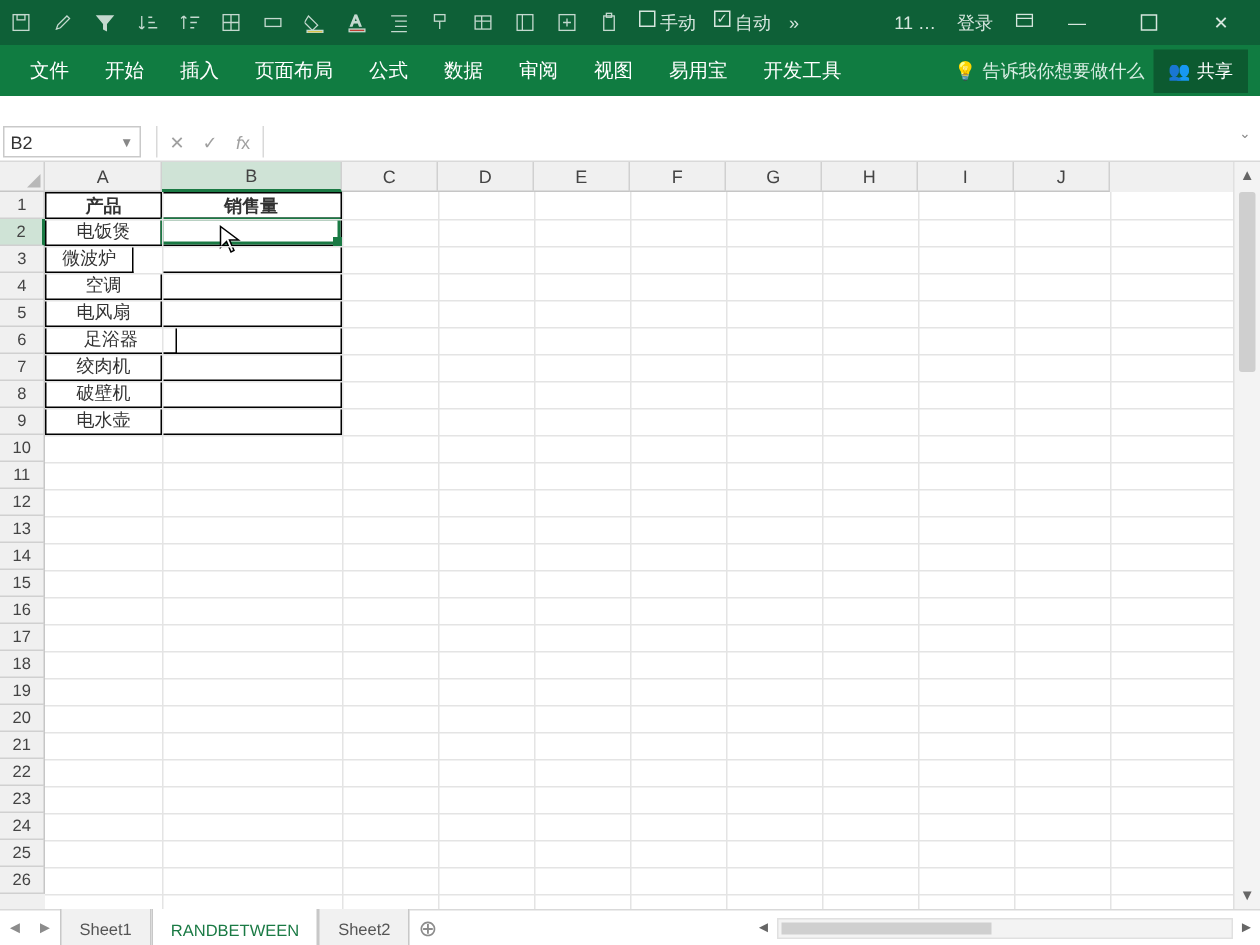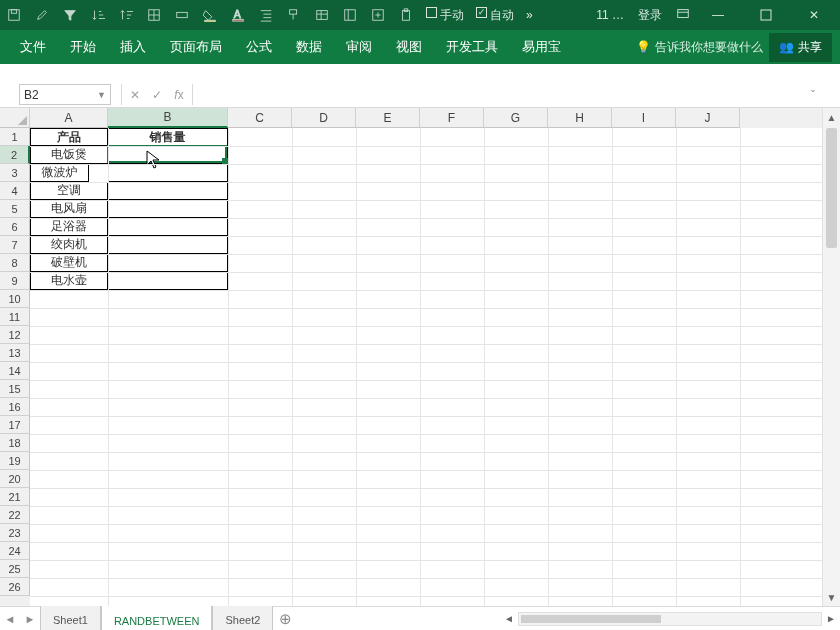--- a/index.html
+++ b/index.html
@@ -11,21 +11,21 @@
 .titlebar .winbtn{width:40px;height:30px;display:flex;align-items:center;justify-content:center;color:#d6e6de}
 .qat{display:flex;align-items:center;gap:12px}
 .qat svg{width:14px;height:14px;stroke:#eaf2ee;opacity:.92}
 .chk{display:flex;align-items:flex-start;gap:3px;color:#d6e6de;font-size:11px}
 .chk .box{width:11px;height:11px;border:1px solid #d6e6de;display:flex;align-items:center;justify-content:center;color:#d6e6de;font-size:9px;line-height:1}
 .ribbon{height:34px;background:#107c41;display:flex;align-items:center;padding:0 8px;gap:0}
 .ribbon .tab{padding:0 12px;height:36px;display:flex;align-items:center;color:#fff;font-size:13px}
 .ribbon .right{margin-left:auto;display:flex;align-items:center;gap:6px}
 .ribbon .tell{color:#d9eee4;font-size:12px;display:flex;align-items:center;gap:4px}
 .ribbon .share{background:#0c5a30;color:#fff;padding:6px 10px;display:flex;align-items:center;gap:4px}
-.fxbar{height:26px;display:flex;align-items:flex-start;border-bottom:1px solid #d9d9d9;background:#fff;padding:2px 19px}
+.fxbar{height:26px;display:flex;align-items:flex-start;border-bottom:1px solid #d9d9d9;background:#fff;padding:2px 2px}
 .namebox{width:92px;height:21px;border:1px solid #c9c9c9;display:flex;align-items:center;justify-content:space-between;padding:0 4px;font-size:12px;color:#333}
 .namebox .dd{color:#888;font-size:9px}
 .fxbar .sep{width:8px}
 .fxbtn{width:22px;height:21px;display:flex;align-items:center;justify-content:center;color:#a0a0a0}
 .fxinput{flex:1;height:21px;border:none;padding:0 4px;color:#333}
 .fxexpand{width:16px;color:#888;font-size:9px;text-align:center}
 .gridwrap{flex:1;position:relative;overflow:hidden;background:#fff}
 .colhdr{position:absolute;top:0;left:30px;right:18px;height:20px;display:flex;background:#f0f0f0}
 .colhdr div{height:20px;border-right:1px solid #d0d0d0;border-bottom:1px solid #c6c6c6;display:flex;align-items:center;justify-content:center;color:#444}
 .colhdr .sel{background:#cfe3d6;border-bottom:2px solid #1a7a44}
@@ -177,22 +177,22 @@
 
 <div class="ribbon">
   <div class="tab">文件</div>
   <div class="tab">开始</div>
   <div class="tab">插入</div>
   <div class="tab">页面布局</div>
   <div class="tab">公式</div>
   <div class="tab">数据</div>
   <div class="tab">审阅</div>
   <div class="tab">视图</div>
+  <div class="tab">易用宝</div>
   <div class="tab">开发工具</div>
-  <div class="tab">易用宝</div>
   <div class="right">
     <div class="tell">
         <span>💡</span>
         <span>告诉我你想要做什么</span>
       </div>
     <div class="share">
         <span>👥</span>
         <span>共享</span>
       </div>
   </div>
@@ -265,21 +265,21 @@
         <div class="cell hd lft" style="left: 0px; top: 0px; width: 78px;">产品</div>
         <div class="cell hd" style="left: 78px; top: 0px; width: 120px;">销售量</div>
         <div class="cell lft" style="left: 0px; top: 18px; width: 78px;">电饭煲</div>
         <div class="cell" style="left: 78px; top: 18px; width: 120px;"></div>
         <div class="cell lft" style="left: 0px; top: 36px; width: 59px;">微波炉</div>
         <div class="cell" style="left: 78px; top: 36px; width: 120px;"></div>
         <div class="cell lft" style="left: 0px; top: 54px; width: 78px;">空调</div>
         <div class="cell" style="left: 78px; top: 54px; width: 120px;"></div>
         <div class="cell lft" style="left: 0px; top: 72px; width: 78px;">电风扇</div>
         <div class="cell" style="left: 78px; top: 72px; width: 120px;"></div>
-        <div class="cell lft" style="left: 0px; top: 90px; width: 78px;">足浴器</div>
+        <div class="cell lft" style="left: 0px; top: 90px; width: 88px;">足浴器</div>
         <div class="cell" style="left: 78px; top: 90px; width: 120px;"></div>
         <div class="cell lft" style="left: 0px; top: 108px; width: 78px;">绞肉机</div>
         <div class="cell" style="left: 78px; top: 108px; width: 120px;"></div>
         <div class="cell lft" style="left: 0px; top: 126px; width: 78px;">破壁机</div>
         <div class="cell" style="left: 78px; top: 126px; width: 120px;"></div>
         <div class="cell lft" style="left: 0px; top: 144px; width: 78px;">电水壶</div>
         <div class="cell" style="left: 78px; top: 144px; width: 120px;"></div>
       </div>
     <div class="selbox" id="selbox" style="left: 77px; top: 17px; width: 120px; height: 18px;"></div>
     <div class="cursor" id="cursor" style="left: 116px; top: 22px;">

